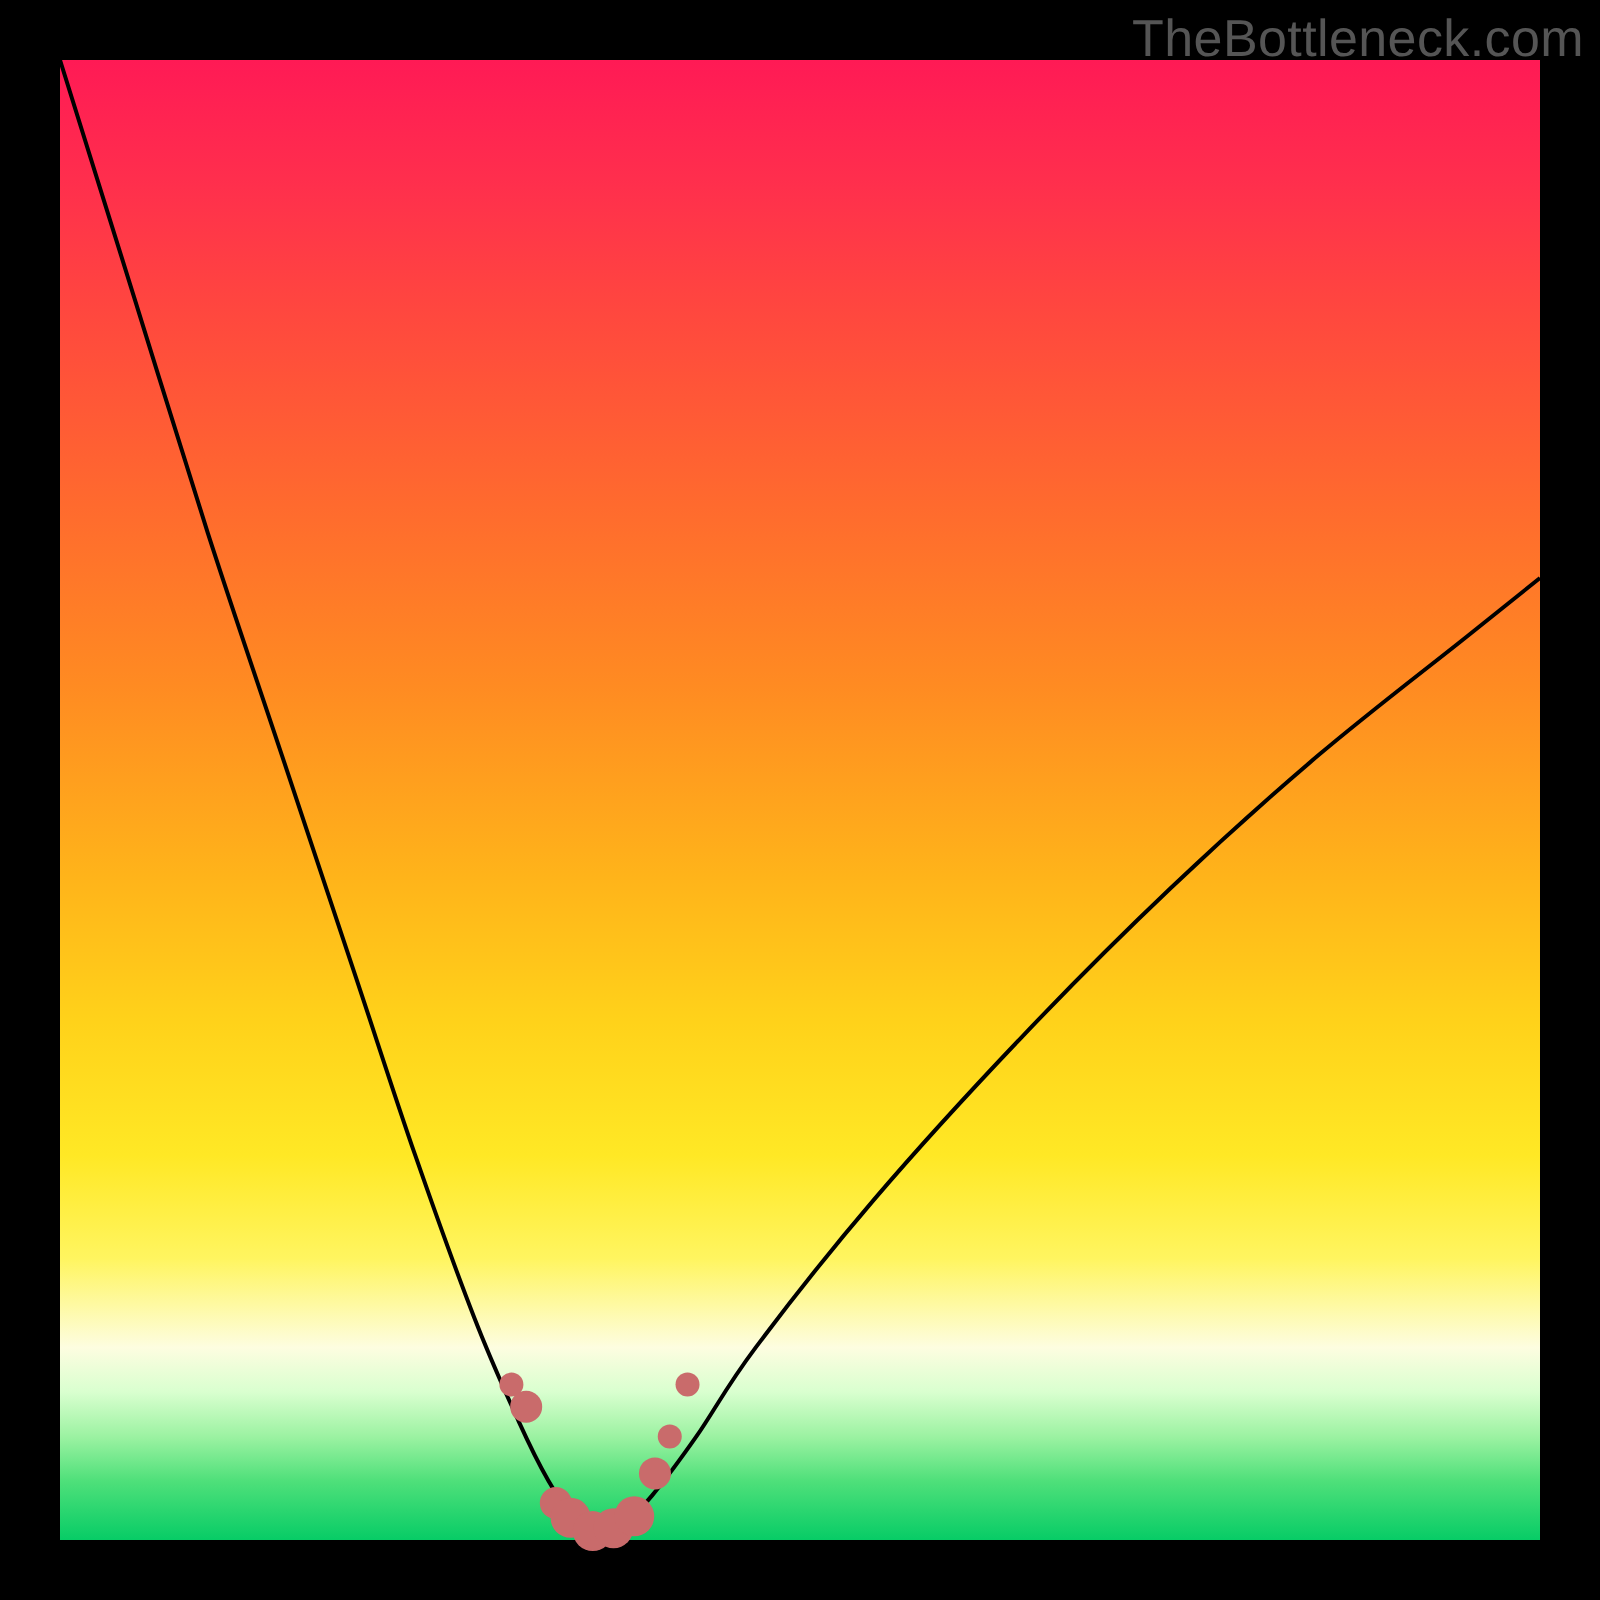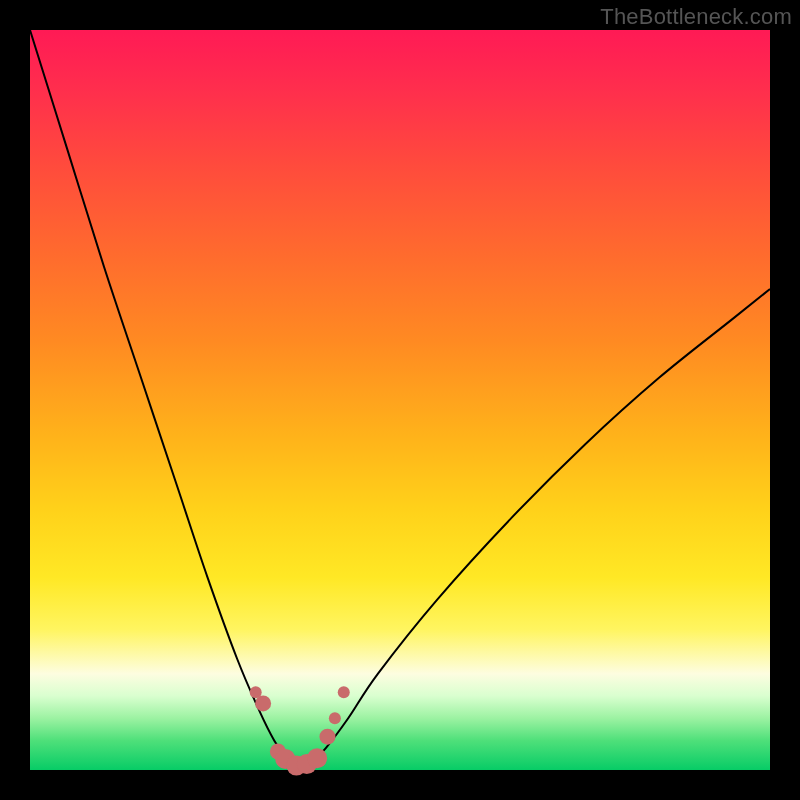--- a/index.html
+++ b/index.html
@@ -41,21 +41,21 @@
        #9cf2a2 93%,
        #4fe07a 96%,
        #07cc66 100%
     );
   }
   .watermark {
     position: absolute;
     top: 4px;
     right: 8px;
     font-family: Arial, Helvetica, sans-serif;
-    font-size: 22px;
+    font-size: 26px;
     color: #555555;
     letter-spacing: 0.2px;
     user-select: none;
   }
   svg.curve {
     position: absolute;
     left: 0;
     top: 0;
     width: 740px;
     height: 740px;

